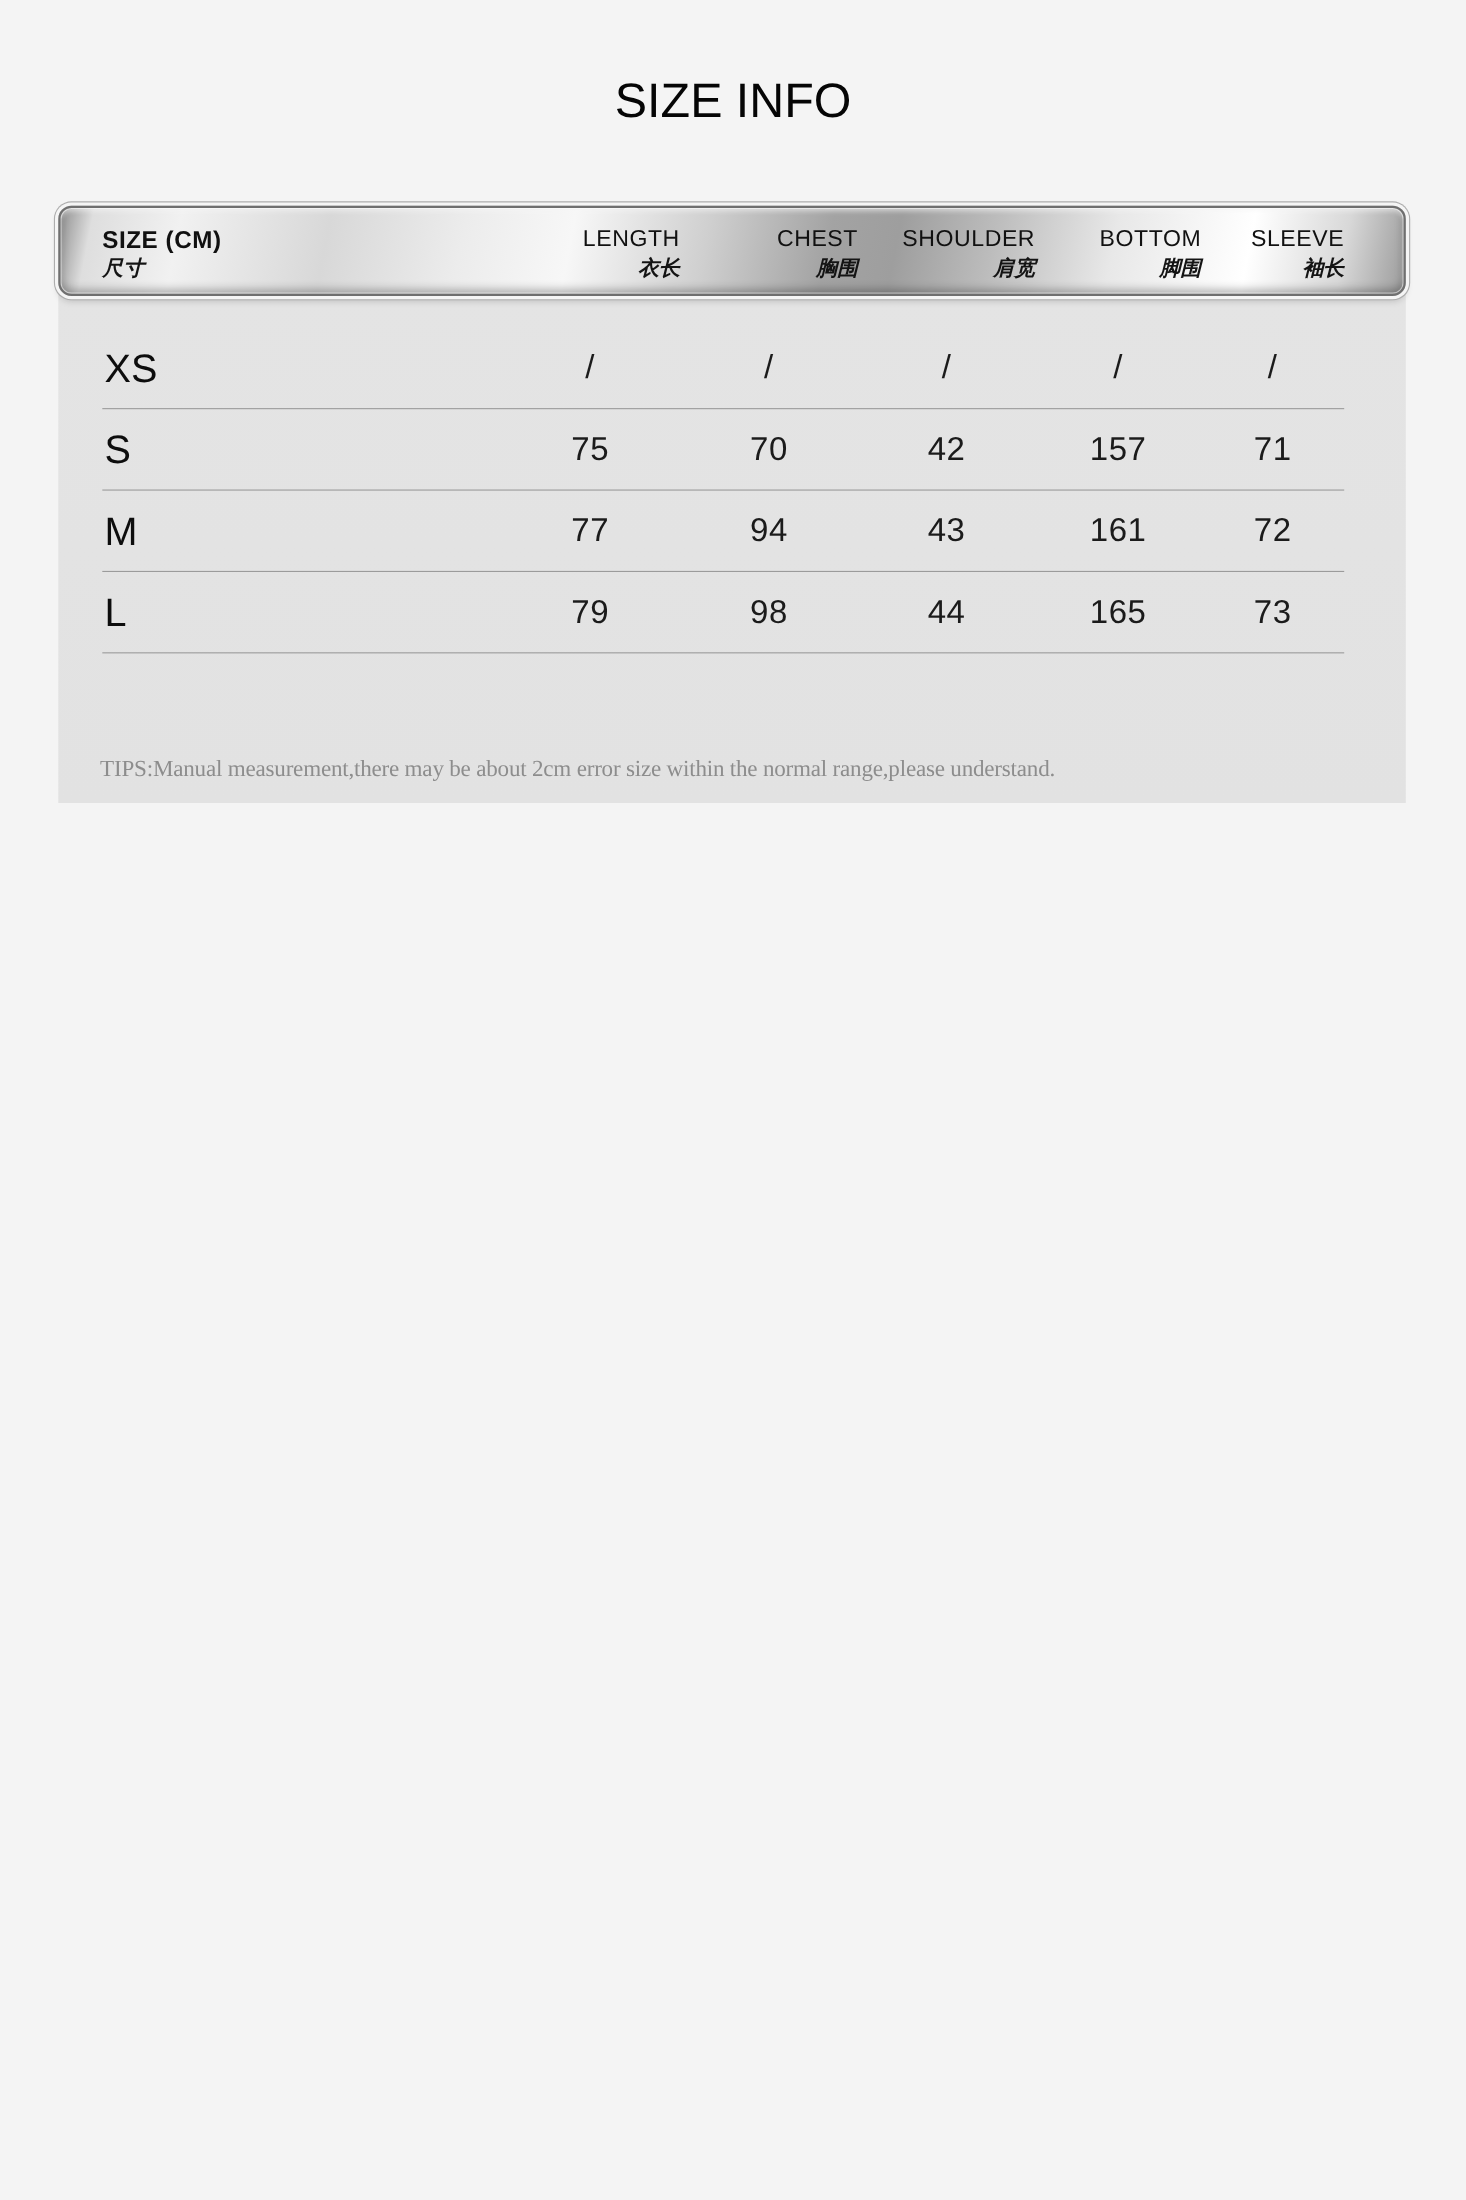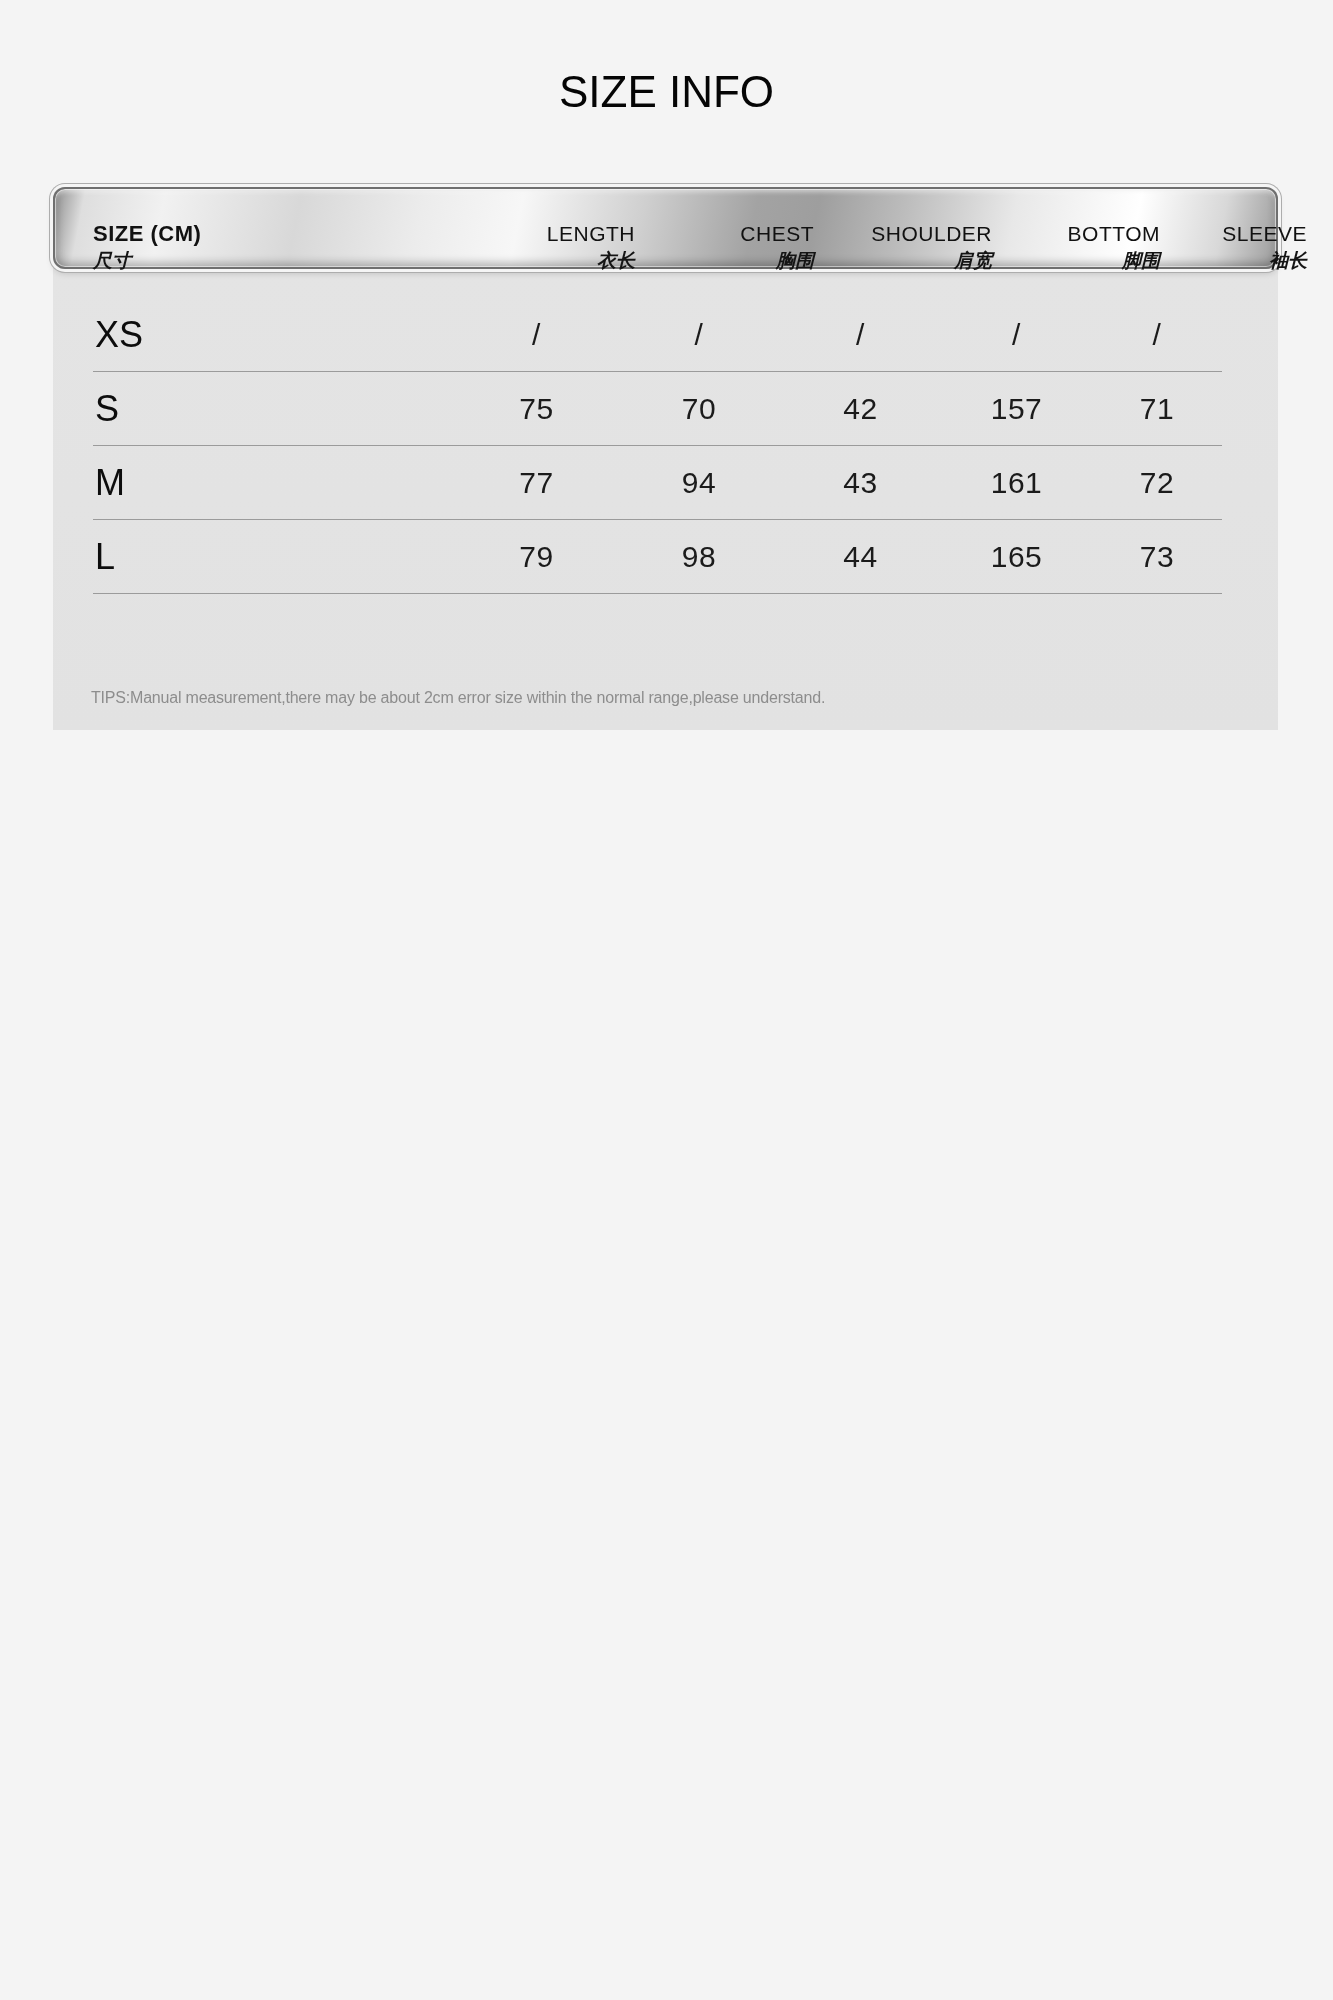--- a/index.html
+++ b/index.html
@@ -33,21 +33,21 @@
       0 0 0 4px #adadad,
       0 4px 7px rgba(0,0,0,.18),
       inset 0 0 0 1px rgba(255,255,255,.5),
       inset 0 -4px 8px rgba(0,0,0,.28),
       inset 0 3px 4px rgba(255,255,255,.55);
   }
   .grid{
     display:grid;
     grid-template-columns:362px 163px 162px 161px 151px 130px;
   }
-  .bar-grid{padding:33px 0 0 38px;gap:17px;}
+  .bar-grid{padding:17px 0 0 38px;}
   .hcell{text-align:right;}
   .hcell.first{text-align:left;}
   .hcell .en{
     font-size:21px;line-height:24px;color:#111;
     letter-spacing:.5px;white-space:nowrap;
   }
   .hcell.first .en{font-weight:bold;font-size:22px;}
   .hcell .cn{
     margin-top:4px;font-size:19px;line-height:22px;
     font-weight:bold;color:#141414;white-space:nowrap;font-style:italic;
@@ -62,22 +62,22 @@
   .size-cell{
     font-size:36px;color:#0d0d0d;line-height:1;
     padding-left:2px;
   }
   .val-cell{
     font-size:30px;color:#1b1b1b;line-height:1;
     text-align:center;letter-spacing:.5px;
   }
   .tips{
     position:absolute;left:38px;top:498px;margin:0;
-    font-family:Liberation Sans, sans-serif;
-    font-size:16px;line-height:26px;color:#8d8d8d;
+    font-family:Liberation Serif, serif;
+    font-size:21px;line-height:26px;color:#8d8d8d;
     letter-spacing:-0.2px;white-space:nowrap;
   }
 </style>
 </head>
 <body>
 
 <div class="page">
 
   <h1 class="title">SIZE INFO</h1>
 

